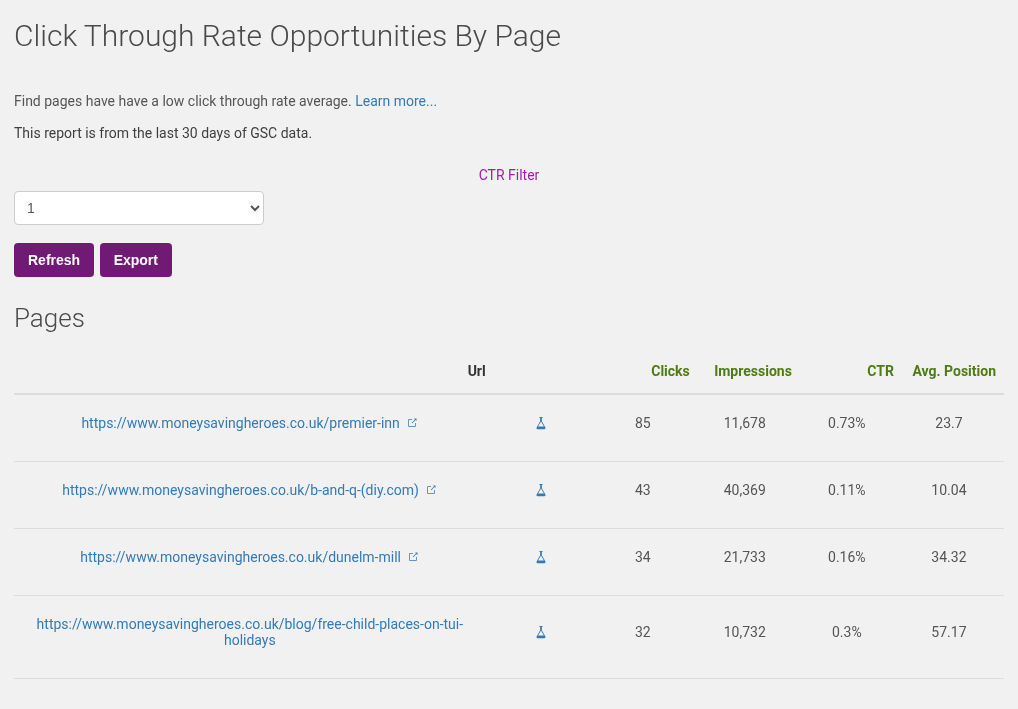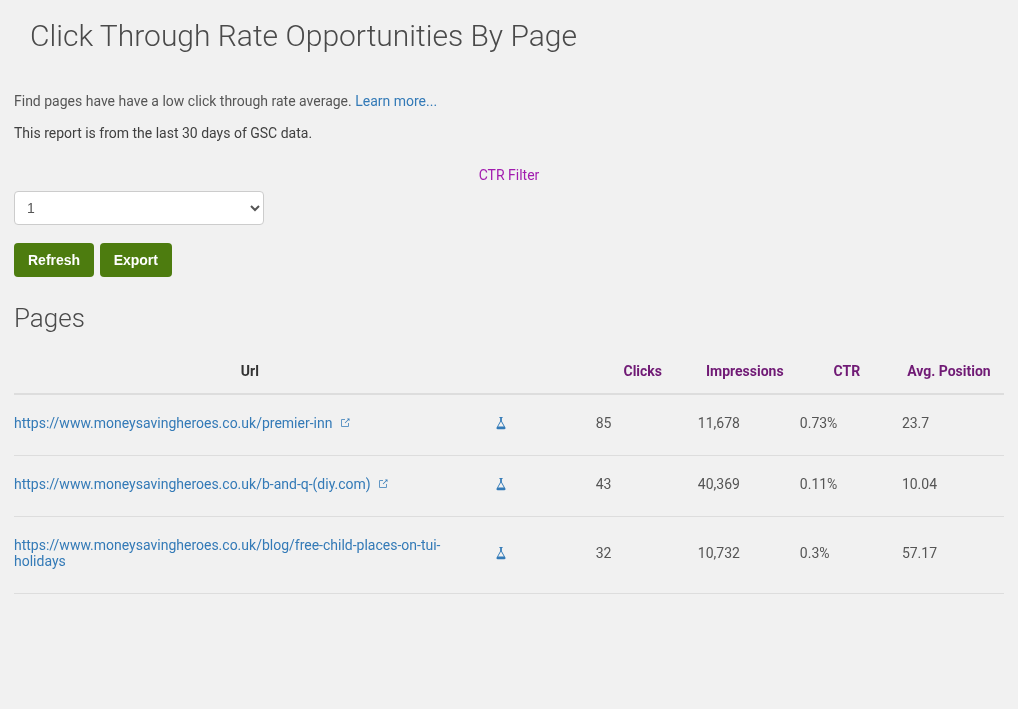--- a/index.html
+++ b/index.html
@@ -10,21 +10,20 @@
       background: #f1f1f1;
       padding: 14px;
       width: 1018px;
     }
     h1 {
       font-weight: 300;
       font-size: 30px;
       color: #4a4a4a;
       margin-bottom: 40px;
       margin-top: 4px;
-      margin-left: 16px;
     }
     .desc {
       color: #555;
       margin-bottom: 16px;
       font-size: 14px;
     }
     .desc a { color: #337ab7; text-decoration: none; text-align: right; }
     .report-note {
       color: #404040;
       margin-bottom: 26px;
@@ -48,51 +47,52 @@
       color: #555;
       margin-bottom: 18px;
       display: block;
     }
     .btn {
       display: inline-block;
       padding: 9px 14px;
       font-size: 14px;
       font-weight: 600;
       color: #fff;
-      background: #4d7c0f;
+      background: #701a75;
       border: none;
       border-radius: 4px;
       cursor: pointer;
       margin-right: 2px;
     }
     h2.pages {
       font-weight: 300;
       font-size: 26px;
       color: #4a4a4a;
       margin-top: 26px;
       margin-bottom: 20px;
     }
     table {
       width: 100%;
       border-collapse: collapse;
       font-size: 14px;
     }
     th {
-      text-align: center;
+      text-align: right;
       padding: 10px 8px 14px 0;
       border-bottom: 2px solid #ddd;
       font-weight: 700;
       color: #333;
     }
-    th.sortable { color: #701a75; cursor: pointer; }
+    th.sortable { color: #4d7c0f; cursor: pointer; }
     td {
-      padding: 20px 8px 24px 0;
+      padding: 20px 8px 30px 0;
       border-bottom: 1px solid #ddd;
       vertical-align: middle;
       color: #555;
+      text-align: center;
     }
     td.url-cell a {
       color: #337ab7;
       text-decoration: none;
     }
     .ext-icon {
       display: inline-block;
       width: 12px;
       height: 12px;
       vertical-align: -1px;
@@ -164,20 +164,32 @@
             </svg></a></td>
         <td><a href="#"><svg class="flask-icon" viewBox="0 0 16 16" fill="#337ab7">
               <path d="M6 1h4v1H9v4l4 7c.5.9-.1 2-1.1 2H4.1c-1 0-1.6-1.1-1.1-2l4-7V2H6V1zm2 1v4.3L4.7 12h6.6L8 6.3V2z"></path>
             </svg></a></td>
         <td>43</td>
         <td>40,369</td>
         <td>0.11%</td>
         <td>10.04</td>
       </tr>
       <tr>
+        <td class="url-cell"><a href="#">https://www.moneysavingheroes.co.uk/dunelm-mill <svg class="ext-icon" viewBox="0 0 16 16" fill="#337ab7">
+              <path d="M11 2h3v3h-1V3.7L8.35 8.35l-.7-.7L12.3 3H11V2zM3 3h5v1H4v8h8V8h1v5H3V3z"></path>
+            </svg></a></td>
+        <td><a href="#"><svg class="flask-icon" viewBox="0 0 16 16" fill="#337ab7">
+              <path d="M6 1h4v1H9v4l4 7c.5.9-.1 2-1.1 2H4.1c-1 0-1.6-1.1-1.1-2l4-7V2H6V1zm2 1v4.3L4.7 12h6.6L8 6.3V2z"></path>
+            </svg></a></td>
+        <td>34</td>
+        <td>21,733</td>
+        <td>0.16%</td>
+        <td>34.32</td>
+      </tr>
+      <tr>
         <td class="url-cell"><a href="#">https://www.moneysavingheroes.co.uk/blog/free-child-places-on-tui-holidays </a></td>
         <td><a href="#"><svg class="flask-icon" viewBox="0 0 16 16" fill="#337ab7">
               <path d="M6 1h4v1H9v4l4 7c.5.9-.1 2-1.1 2H4.1c-1 0-1.6-1.1-1.1-2l4-7V2H6V1zm2 1v4.3L4.7 12h6.6L8 6.3V2z"></path>
             </svg></a></td>
         <td>32</td>
         <td>10,732</td>
         <td>0.3%</td>
         <td>57.17</td>
       </tr>
     </tbody>

